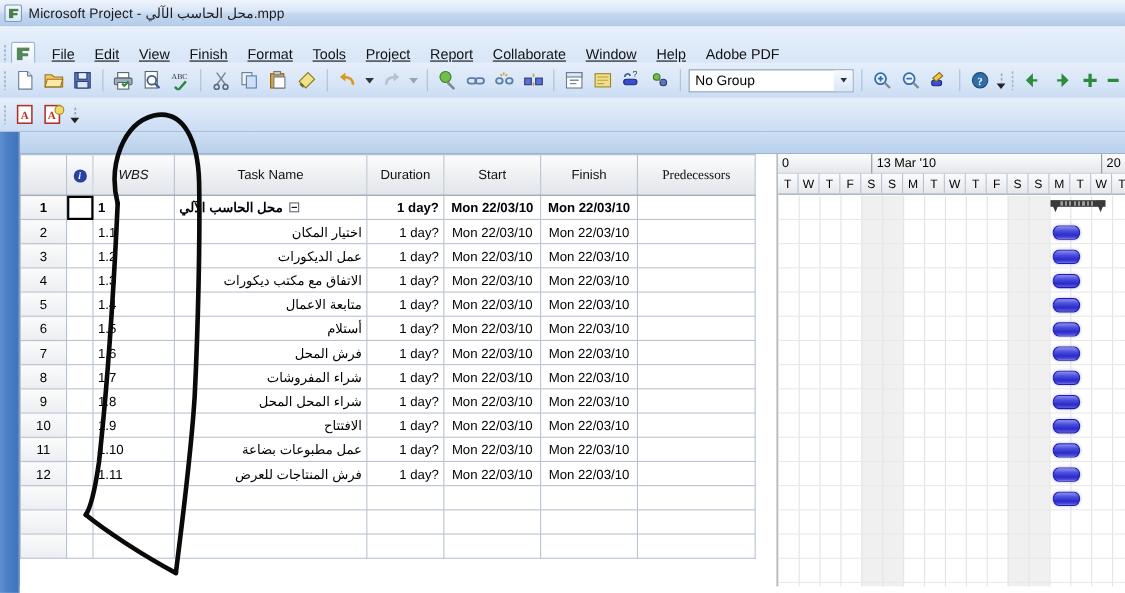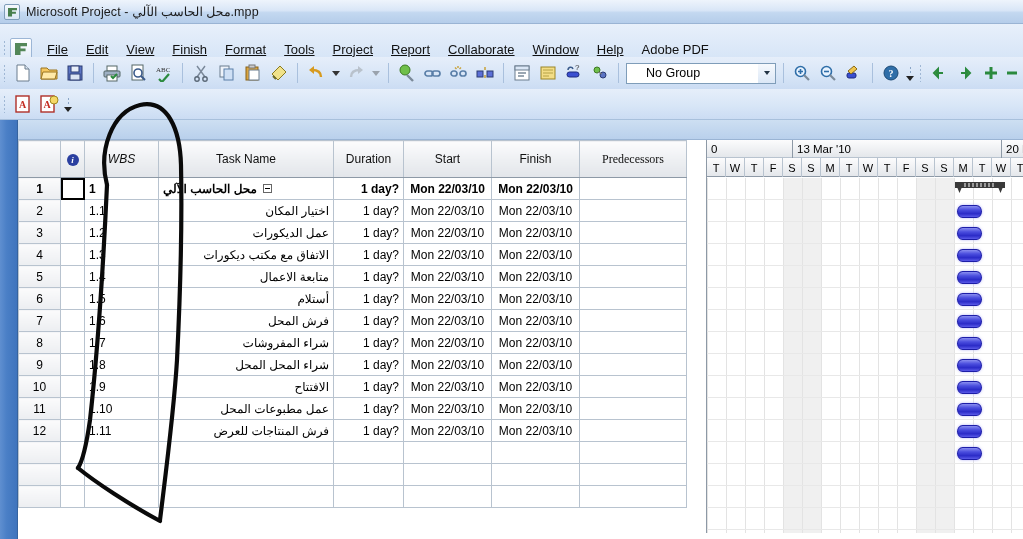--- a/index.html
+++ b/index.html
@@ -69,21 +69,21 @@
   .toolbar2 { top: 89px; height: 31px; border-bottom: 1px solid #a8c0dc; }
   .tb-btn {
     width: 24px; height: 24px; margin: 0 1px; position: relative; flex: 0 0 auto;
     display: flex; align-items: center; justify-content: center;
   }
   .tb-sep { width: 1px; height: 20px; background: #a9c0dd; margin: 0 5px; flex:0 0 auto; }
   .combo {
     width: 150px; height: 21px; background: #fff; border: 1px solid #7f9db9;
     display: flex; align-items: center; position: relative; margin: 0 2px; flex:0 0 auto;
   }
-  .combo .combo-text { font-size: 12.5px; padding-left: 19px; color: #000; }
+  .combo .combo-text { font-size: 12.5px; padding-left: 5px; color: #000; }
   .combo .combo-arrow {
     position: absolute; right: 0; top: 0; width: 17px; height: 19px;
     background: linear-gradient(to bottom,#f6f9fd,#dbe7f6);
     display: flex; align-items: center; justify-content: center;
   }
   .combo .combo-arrow::after {
     content:""; border-left: 3.5px solid transparent; border-right:3.5px solid transparent;
     border-top: 4px solid #234; }
   .ovf { width:12px; height:22px; display:flex;flex-direction:column;align-items:center;justify-content:center;flex:0 0 auto;}
   .ovf .dots{ width:3px;height:9px;background-image:radial-gradient(circle,#8aa5c6 1px,transparent 1px);background-size:3px 4px;}
@@ -585,21 +585,21 @@
             <td class="c-name">الافتتاح</td>
             <td class="c-dur">1 day?</td>
             <td class="c-start">Mon 22/03/10</td>
             <td class="c-finish">Mon 22/03/10</td>
             <td class="c-pred"></td>
           </tr>
           <tr>
             <td class="c-rownum">11</td>
             <td class="c-ind"></td>
             <td class="c-wbs">1.10</td>
-            <td class="c-name">عمل مطبوعات المحل</td>
+            <td class="c-name">عمل مطبوعات بضاعة</td>
             <td class="c-dur">1 day?</td>
             <td class="c-start">Mon 22/03/10</td>
             <td class="c-finish">Mon 22/03/10</td>
             <td class="c-pred"></td>
           </tr>
           <tr>
             <td class="c-rownum">12</td>
             <td class="c-ind"></td>
             <td class="c-wbs">1.11</td>
             <td class="c-name">فرش المنتاجات للعرض</td>

